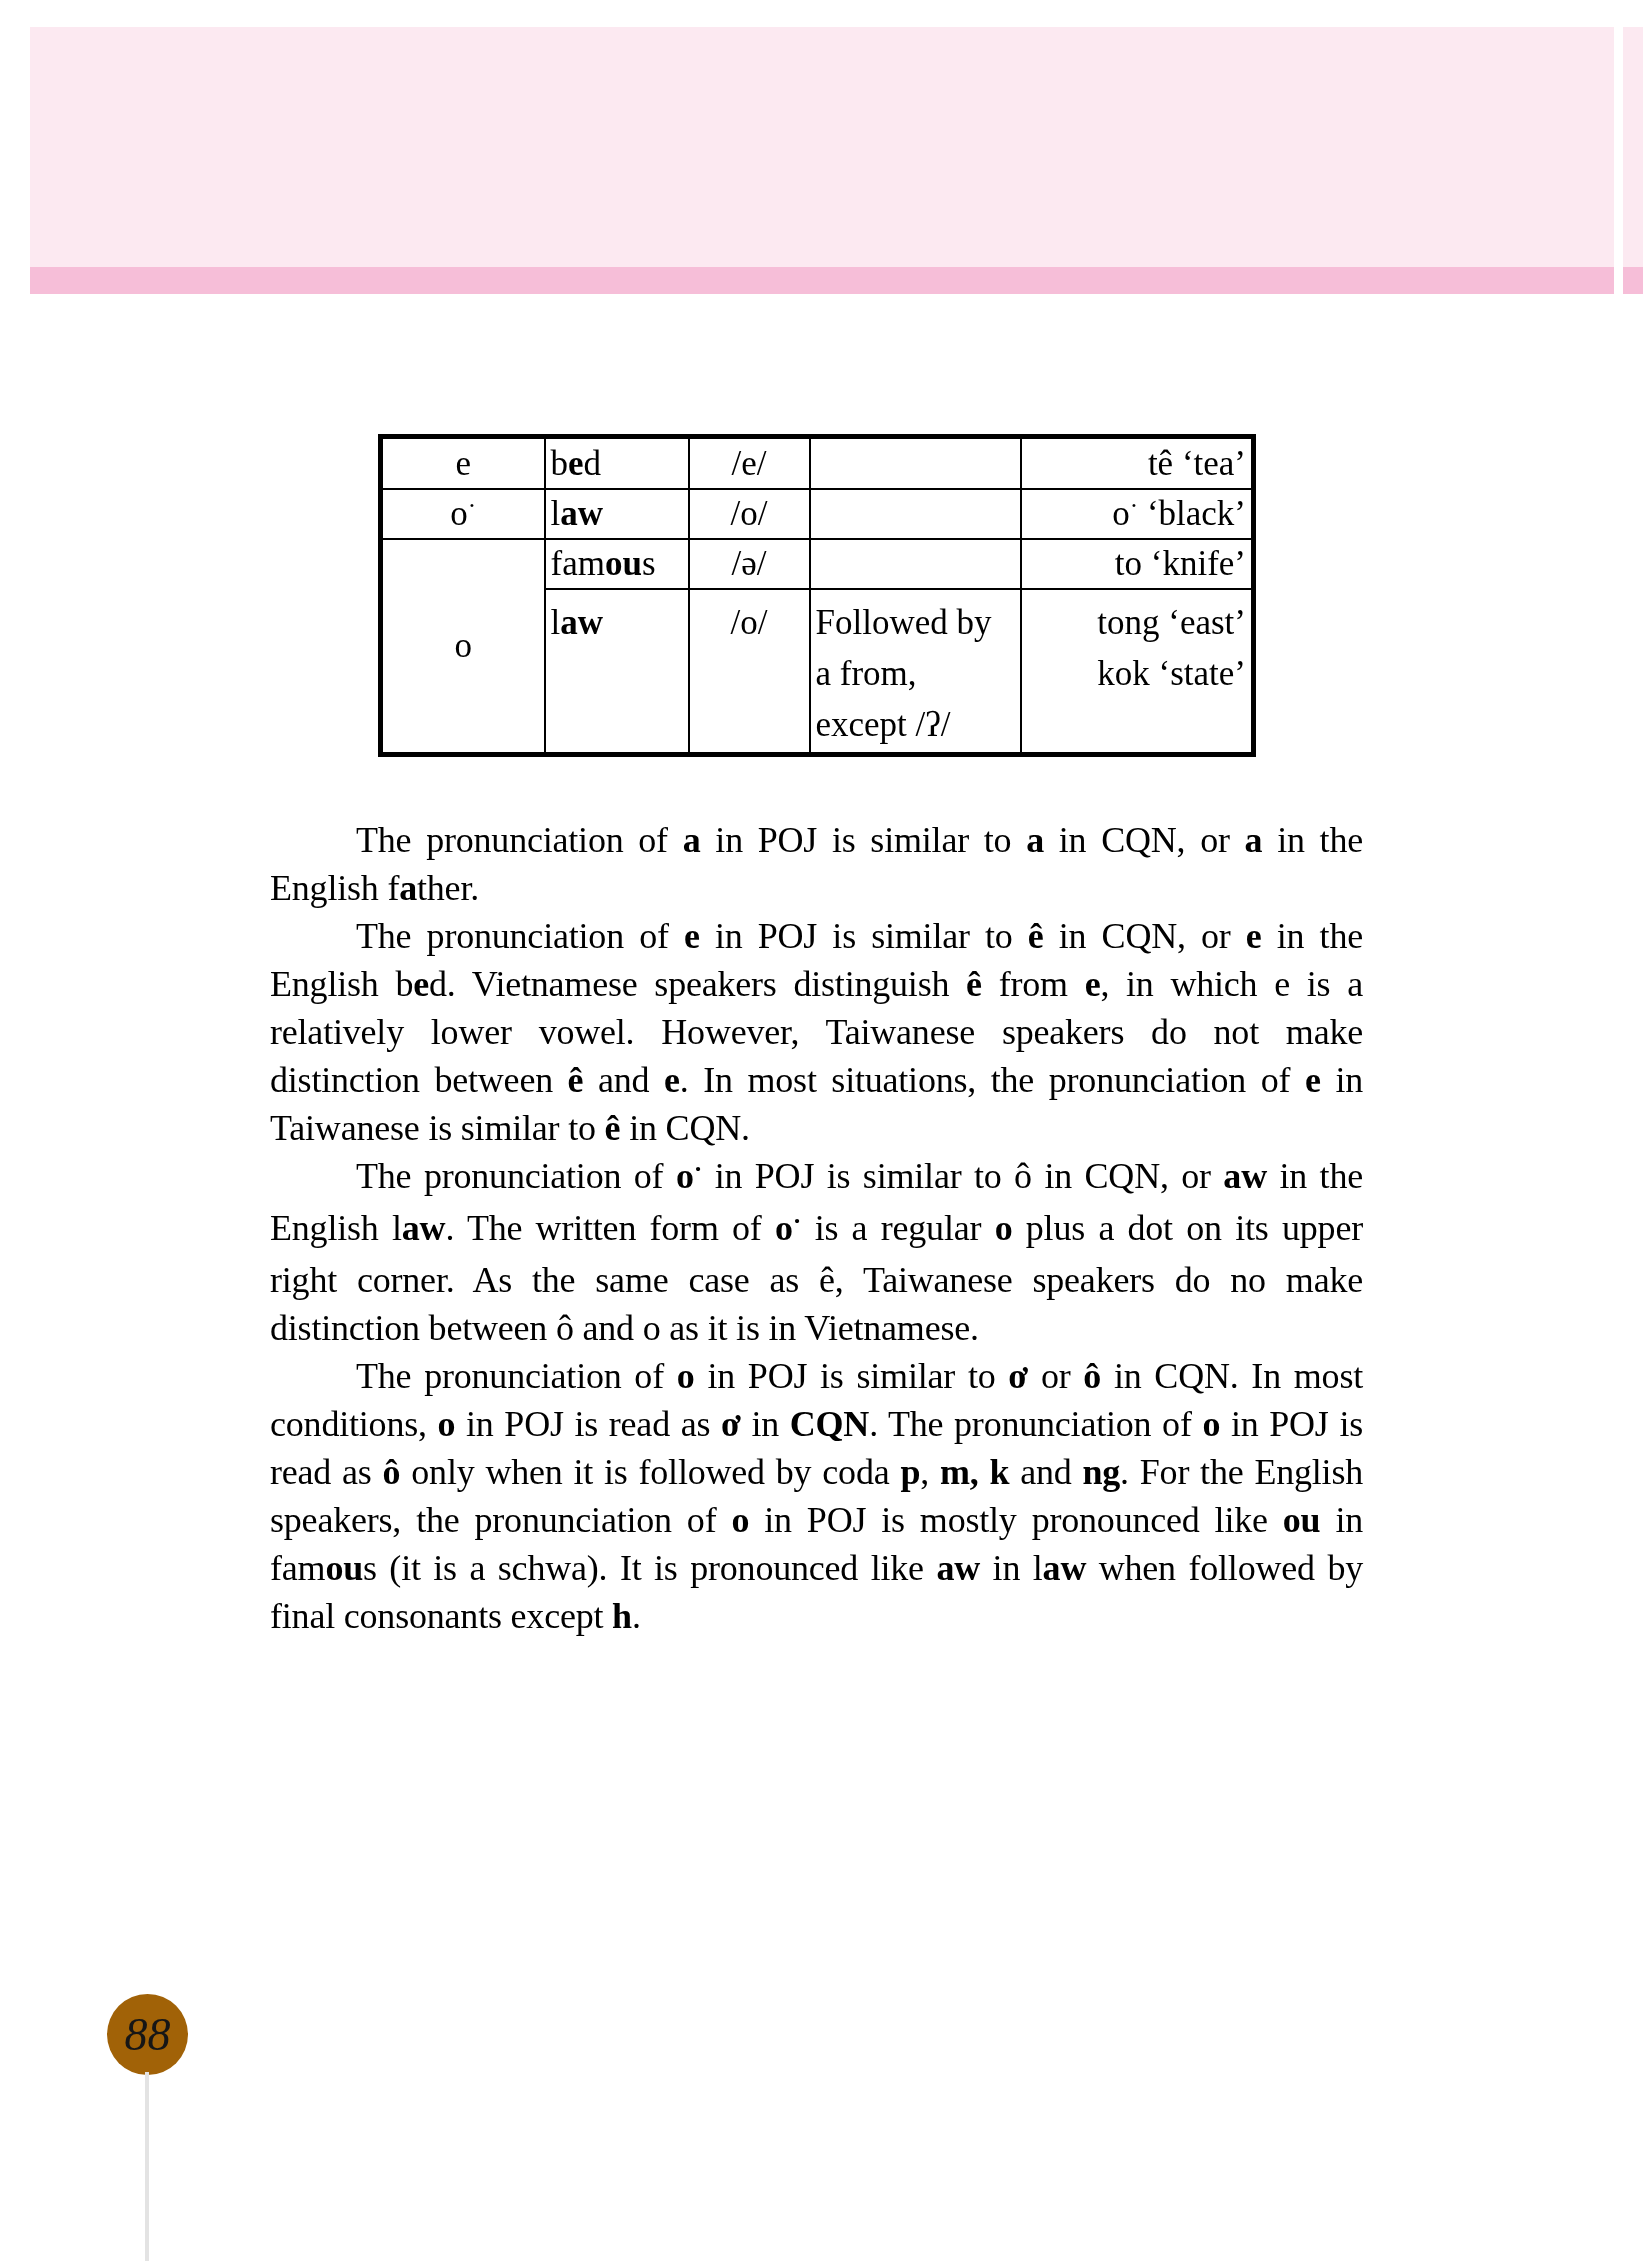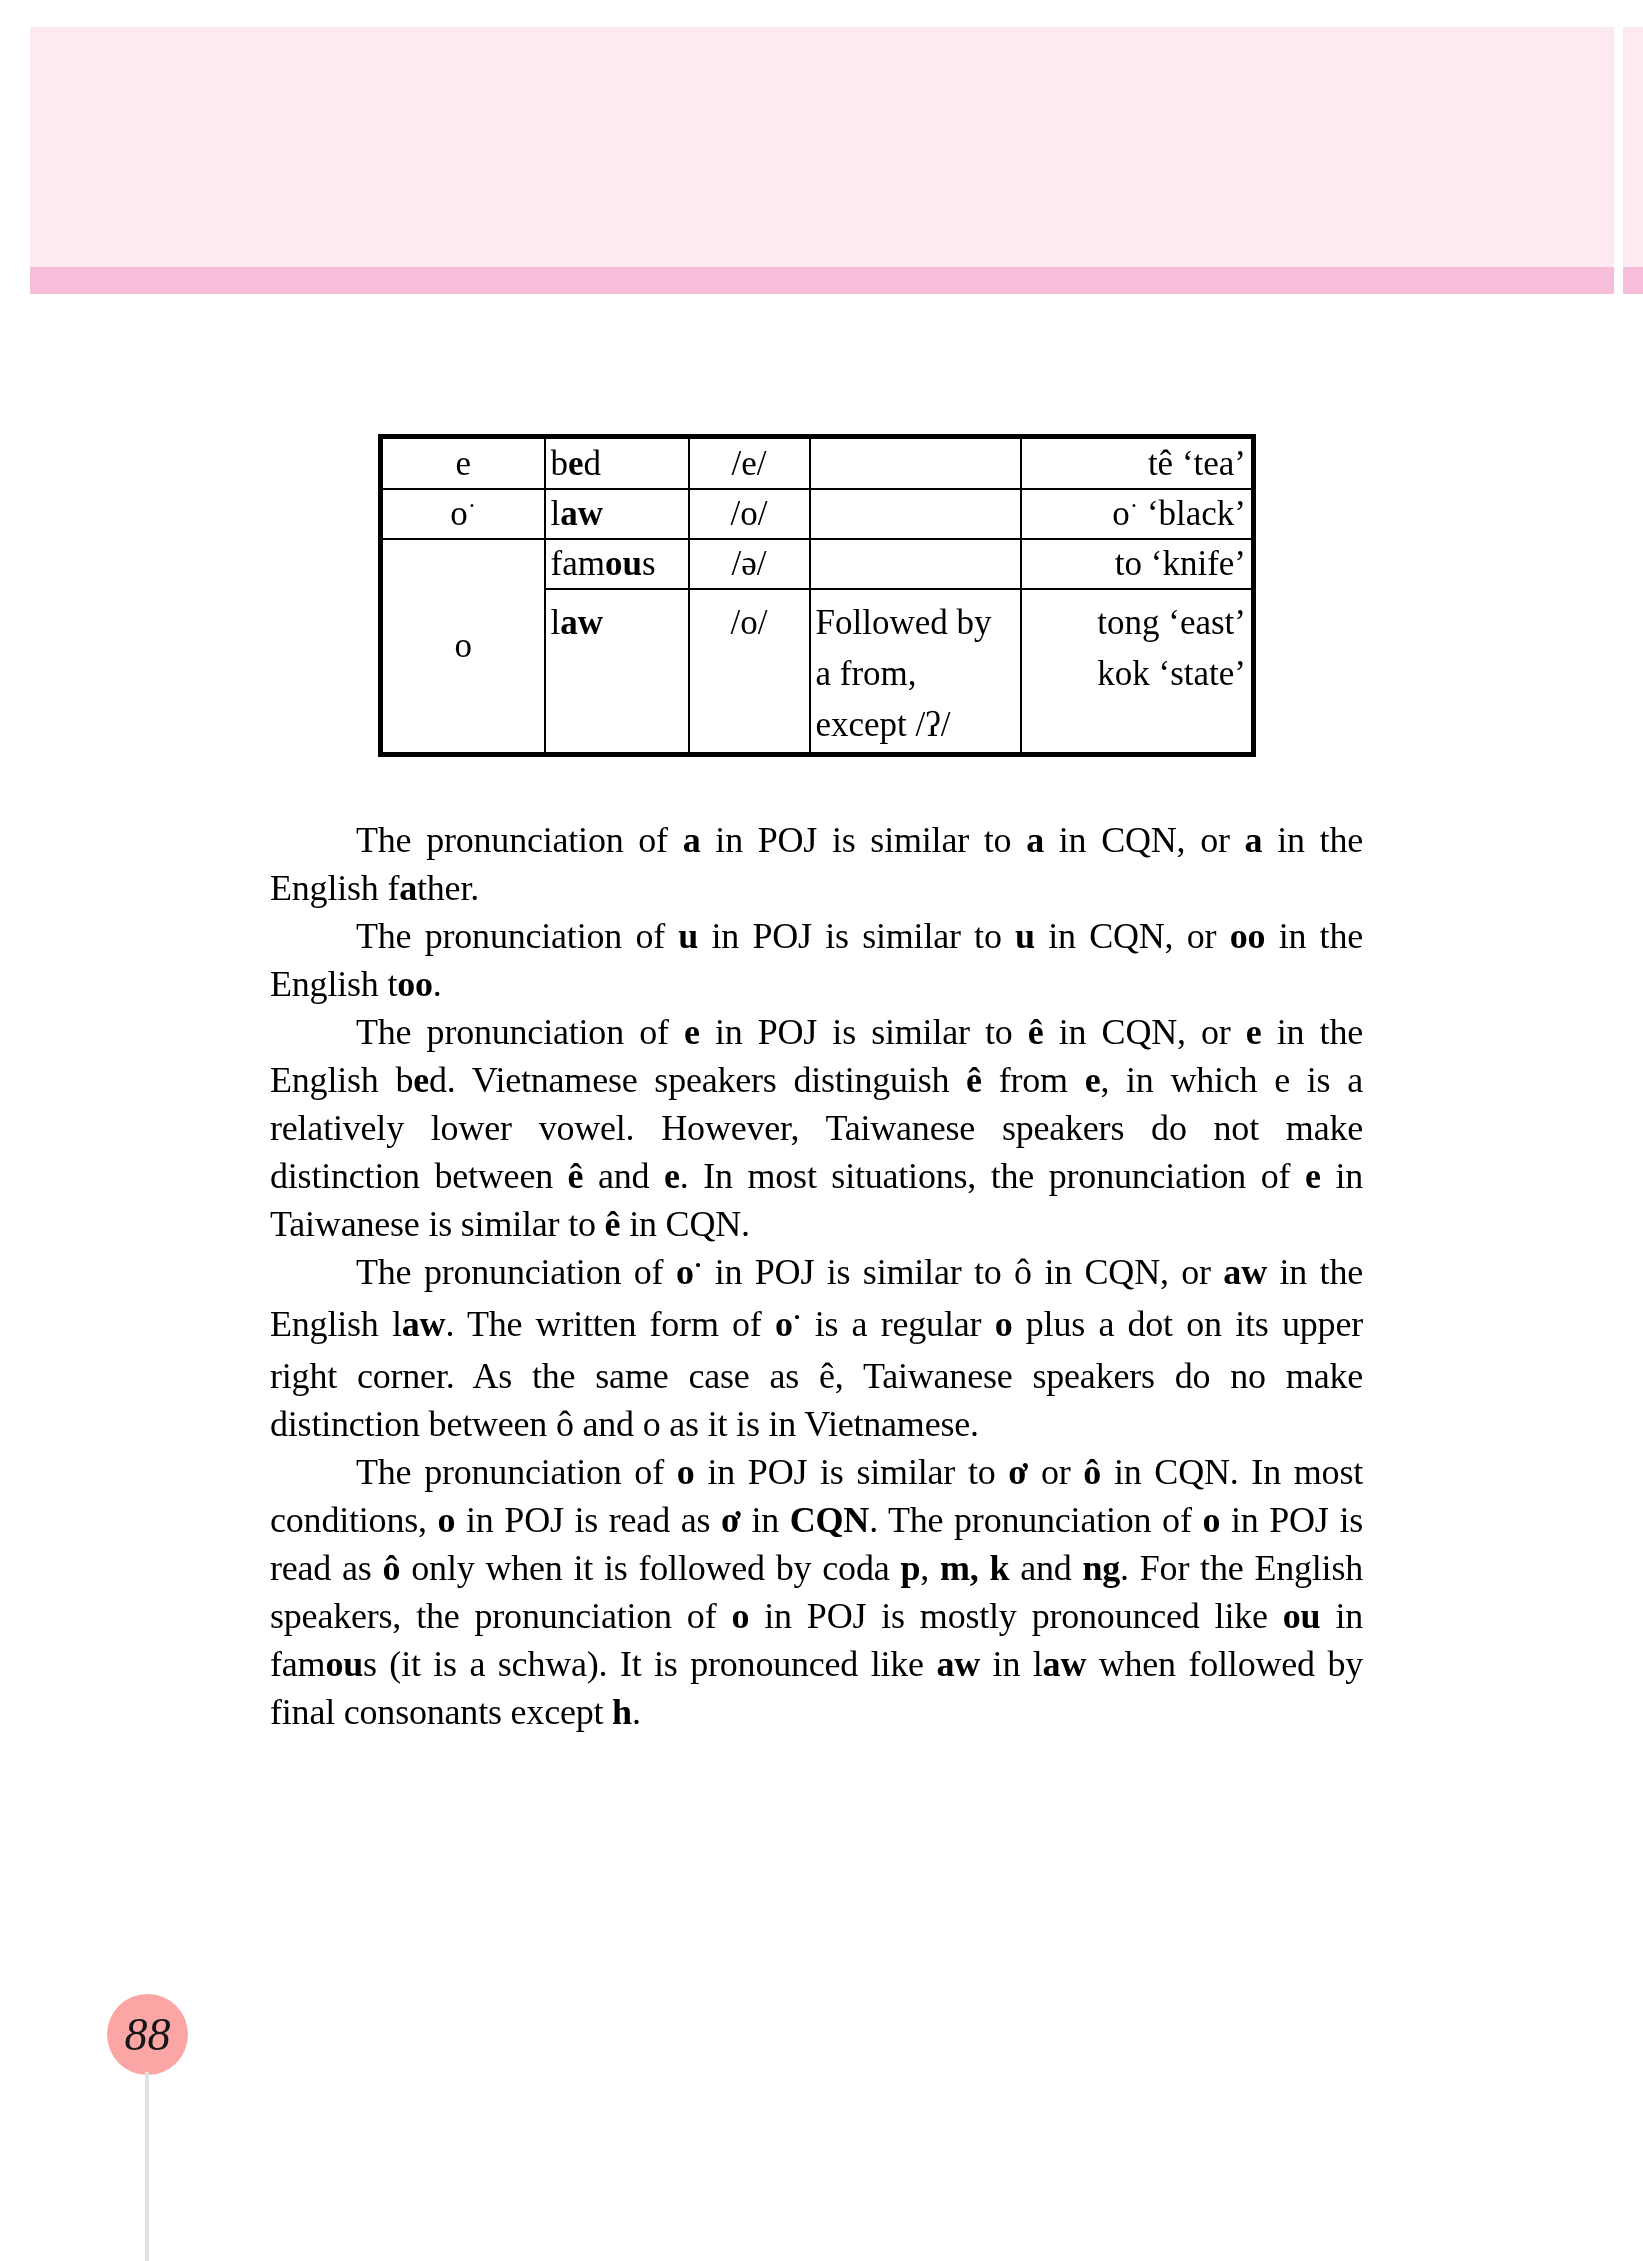--- a/index.html
+++ b/index.html
@@ -45,21 +45,21 @@
   .body-text {
     position:absolute; left:270px; top:816px; width:1093px;
     font-size:36px; line-height:48px; letter-spacing:-0.2px;
     text-align:justify;
   }
   .body-text p { margin:0; text-indent:86px; }
 
   
   .page-circle {
     position:absolute; left:107px; top:1994px; width:81px; height:81px;
-    border-radius:50%; background:#fca5a5;
+    border-radius:50%; background:#a16207;
     display:flex; align-items:center; justify-content:center;
   }
   .page-circle .num { font-style:italic; font-size:46px; color:#161616; }
   .page-line { position:absolute; left:145px; top:2072px; width:4.1px; height:189px; background:#e3e3e3; }
 </style>
 </head>
 <body>
 
 <div class="hdr-light"></div>
 <div class="hdr-dark"></div>
@@ -100,21 +100,20 @@
         <td class="col2"><span>l</span><span class="b">aw</span></td>
         <td class="col3"><span>/o/</span></td>
         <td class="col4"><span>Followed by</span><br><span>a from,</span><br><span>except /ʔ/</span></td>
         <td class="col5"><span>tong ‘east’</span><br><span>kok ‘state’</span></td>
       </tr>
     </tbody>
 </table>
 
 <div class="body-text">
     <p><span>The pronunciation of </span><span class="b">a</span><span> in POJ is similar to </span><span class="b">a</span><span> in CQN, or </span><span class="b">a</span><span> in the English f</span><span class="b">a</span><span>ther.</span></p>
-    <p><span>The pronunciation of </span><span class="b">u</span><span> in POJ is similar to </span><span class="b">u</span><span> in CQN, or </span><span class="b">oo</span><span> in the English t</span><span class="b">oo</span><span>.</span></p>
     <p><span>The pronunciation of </span><span class="b">e</span><span> in POJ is similar to </span><span class="b">ê</span><span> in CQN, or </span><span class="b">e</span><span> in the English b</span><span class="b">e</span><span>d. Vietnamese speakers distinguish </span><span class="b">ê</span><span> from </span><span class="b">e</span><span>, in which e is a relatively lower vowel. However, Taiwanese speakers do not make distinction between </span><span class="b">ê</span><span> and </span><span class="b">e</span><span>. In most situations, the pronunciation of </span><span class="b">e</span><span> in Taiwanese is similar to </span><span class="b">ê</span><span> in CQN.</span></p>
     <p><span>The pronunciation of </span><span class="b">o</span><span class="b raised">·</span><span> in POJ is similar to ô in CQN, or </span><span class="b">aw</span><span> in the English l</span><span class="b">aw</span><span>. The written form of </span><span class="b">o</span><span class="b raised">·</span><span> is a regular </span><span class="b">o</span><span> plus a dot on its upper right corner. As the same case as ê, Taiwanese speakers do no make distinction between ô and o as it is in Vietnamese.</span></p>
     <p><span>The pronunciation of </span><span class="b">o</span><span> in POJ is similar to </span><span class="b">ơ</span><span> or </span><span class="b">ô</span><span> in CQN. In most conditions, </span><span class="b">o</span><span> in POJ is read as </span><span class="b">ơ</span><span> in </span><span class="b">CQN</span><span>. The pronunciation of </span><span class="b">o</span><span> in POJ is read as </span><span class="b">ô</span><span> only when it is followed by coda </span><span class="b">p</span><span>, </span><span class="b">m, k</span><span> and </span><span class="b">ng</span><span>. For the English speakers, the pronunciation of </span><span class="b">o</span><span> in POJ is mostly pronounced like </span><span class="b">ou</span><span> in fam</span><span class="b">ou</span><span>s (it is a schwa). It is pronounced like </span><span class="b">aw</span><span> in l</span><span class="b">aw</span><span> when followed by final consonants except </span><span class="b">h</span><span>.</span></p>
   </div>
 
 <div class="page-circle">
   <span class="num">88</span>
 </div>
 <div class="page-line"></div>
 

